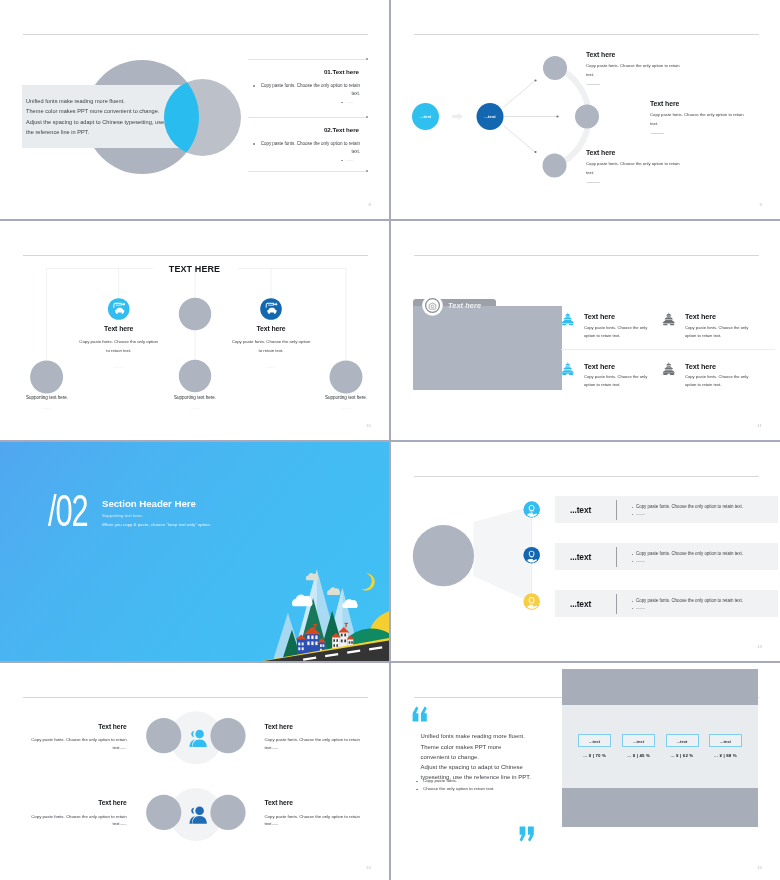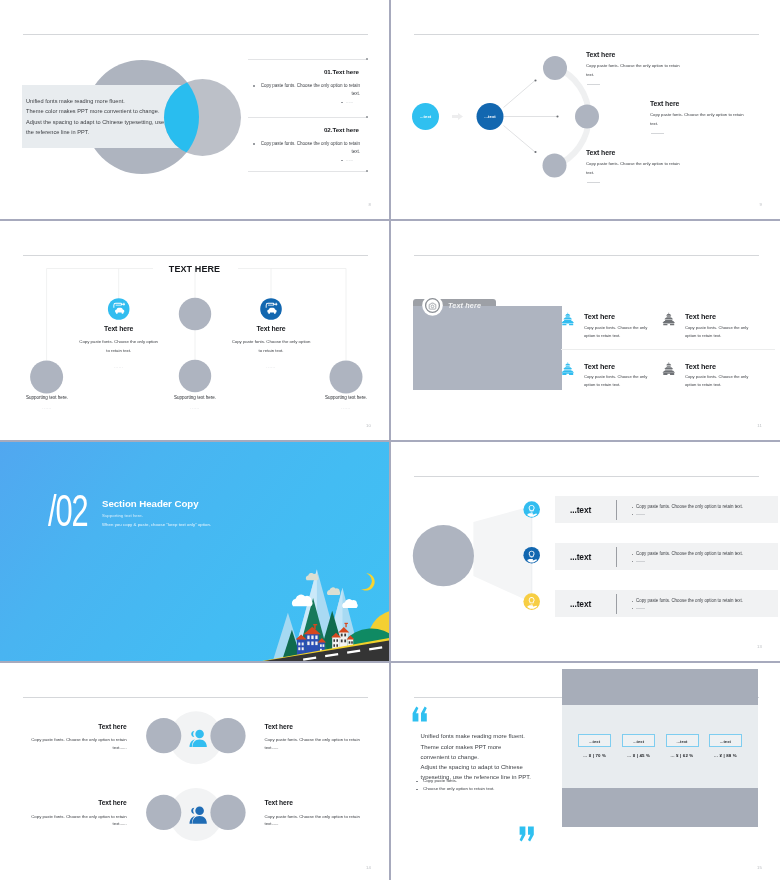--- a/index.html
+++ b/index.html
@@ -338,21 +338,21 @@
         <g fill="#ffffff">
           <path d="M303 216.5 l13 -2 l0.3 2.2 l-13 2 z"></path>
           <path d="M325 213 l13 -2 l0.3 2.2 l-13 2 z"></path>
           <path d="M347 209.6 l13 -2 l0.3 2.2 l-13 2 z"></path>
           <path d="M369 206.2 l13 -2 l0.3 2.2 l-13 2 z"></path>
         </g>
       </g>
     </svg>
 
     <div class="s5-num">/02</div>
-    <div class="s5-title">Section Header Copy</div>
+    <div class="s5-title">Section Header Here</div>
     <div class="s5-sub1">Supporting text here.</div>
     <div class="s5-sub2">When you copy &amp; paste, choose "keep text only" option.</div>
   </div>
 
   <div class="slide">
     <div class="toprule"></div>
     <svg style="position:absolute;left:0;top:0;width:389px;height:219px" viewBox="0 0 389 219">
       <path d="M82.4 80 L140.7 64 L140.7 160.5 L82.4 134 z" fill="#f4f5f6"></path>
       <circle cx="52.4" cy="113.7" r="30.6" fill="#aeb4c0"></circle>
       <rect x="140.2" y="67.5" width="1.1" height="92" fill="#eceef0"></rect>

